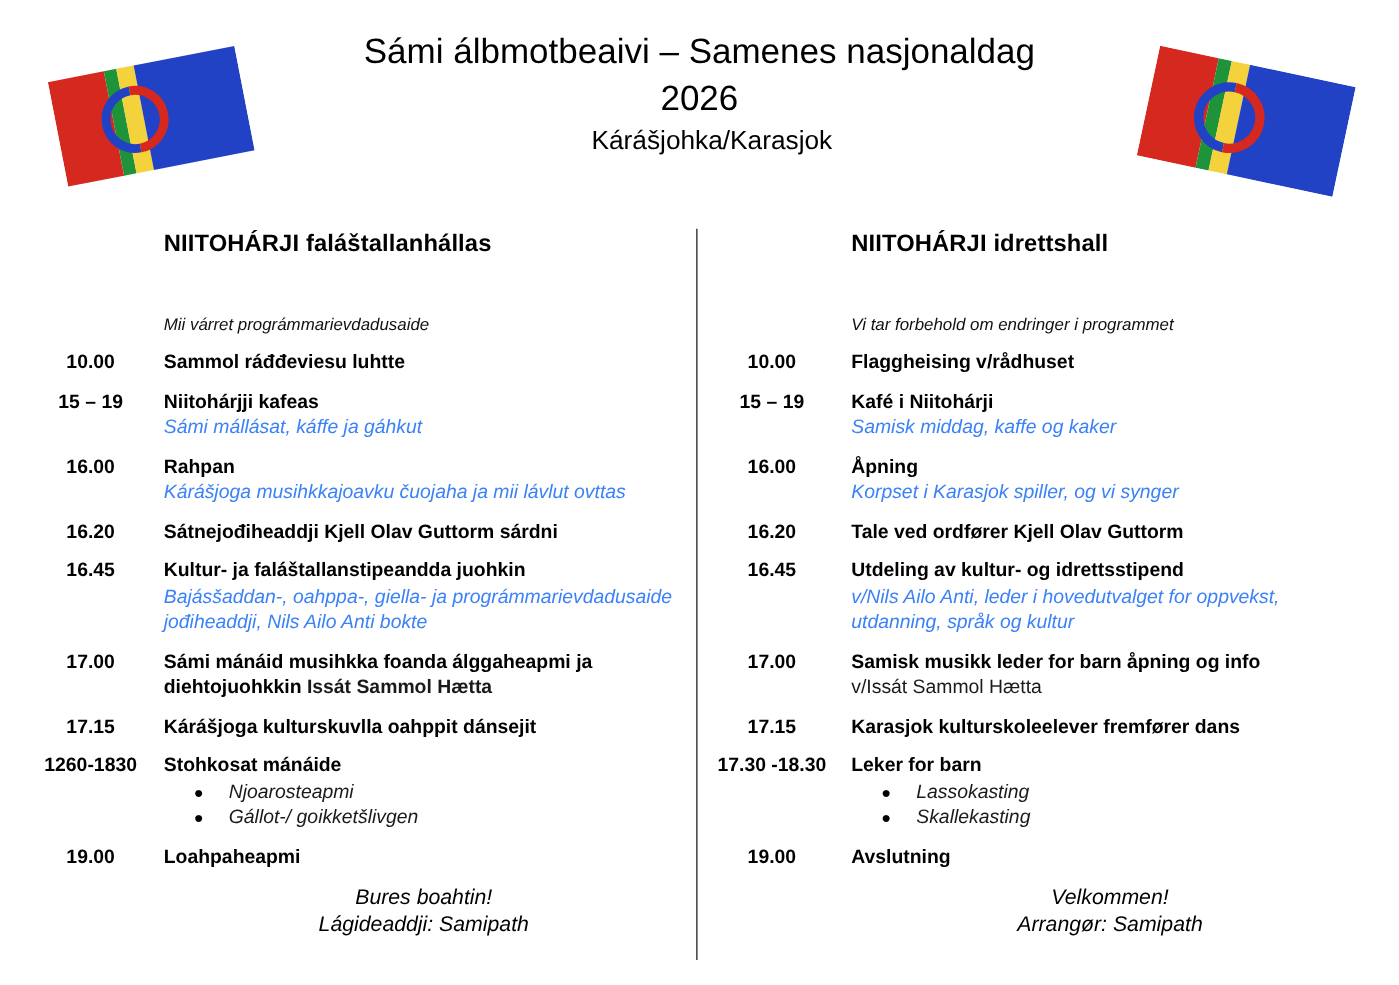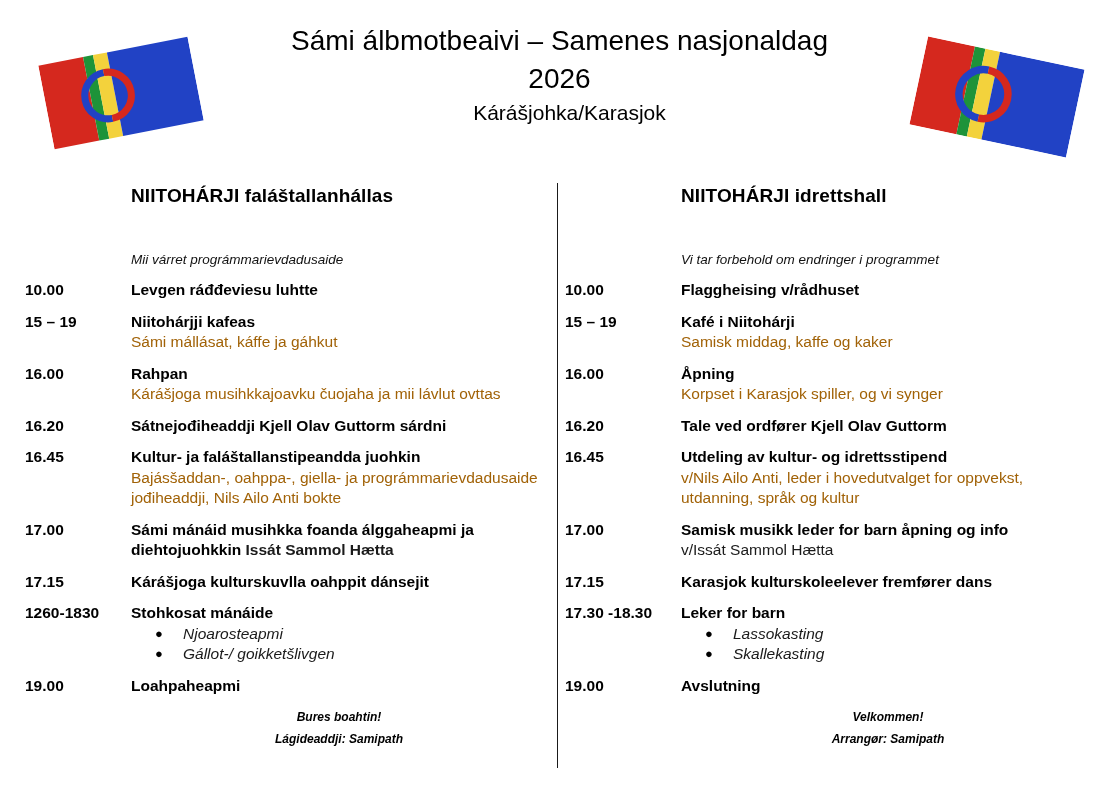--- a/index.html
+++ b/index.html
@@ -22,29 +22,29 @@
   .divider{position:absolute;left:557px;top:183px;width:1px;height:585px;background:#1a1a1a;}
   
   .col{position:absolute;top:183px;}
   .col-left{left:25px;width:522px;}
   .col-right{left:565px;width:530px;}
   .col-grid{display:grid;row-gap:18px;gap:11px;}
   .col-left .col-grid{grid-template-columns:95px 1fr;}
   .col-right .col-grid{grid-template-columns:105px 1fr;}
   .heading{font-size:19px;font-weight:bold;line-height:26px;color:#000;letter-spacing:.1px;}
   .note{font-size:13.5px;font-style:italic;line-height:18px;color:#111;margin-top:42px;}
-  .time{font-weight:bold;font-size:15.5px;line-height:20.5px;color:#000;white-space:nowrap;}
+  .time{font-weight:bold;font-size:15.5px;line-height:20.5px;color:#000;white-space:nowrap;text-align:center;}
   .event{font-size:15.5px;line-height:20.5px;}
   .event-title{font-weight:bold;color:#000;}
   .event-title .suffix{font-weight:bold;color:#1a1a1a;}
-  .detail{color:#a16207;}
+  .detail{font-style:italic;color:#3b82f6;}
   .plain{color:#1a1a1a;}
   .bullet{display:flex;font-style:italic;color:#1a1a1a;padding-left:24px;}
   .bullet .dot{width:28px;flex:0 0 28px;font-style:normal;font-size:13px;line-height:20.5px;color:#000;}
-  .col-footer{text-align:center;font-weight:bold;font-style:italic;font-size:12px;line-height:21.5px;color:#000;}
+  .col-footer{text-align:center;font-weight:normal;font-style:italic;font-size:17px;line-height:21.5px;color:#000;}
 </style>
 </head>
 <body>
 
 <div class="flag flag-left">
   <svg width="152" height="90" viewBox="0 0 150 84" xmlns="http://www.w3.org/2000/svg">
     <rect x="0" y="0" width="45" height="84" fill="#d5281e"></rect>
     <rect x="45" y="0" width="10" height="84" fill="#1e9339"></rect>
     <rect x="55" y="0" width="14" height="84" fill="#f3d23c"></rect>
     <rect x="69" y="0" width="81" height="84" fill="#2142c5"></rect>
@@ -74,21 +74,21 @@
 
 <section class="col col-left">
   <div class="col-grid" id="col-grid-0">
       <div class="time"></div>
       <div>
         <div class="heading">NIITOHÁRJI faláštallanhállas</div>
         <div class="note">Mii várret prográmmarievdadusaide</div>
       </div>
       <div class="time">10.00</div>
       <div class="event">
-        <div class="event-title"><span>Levgen ráđđeviesu luhtte</span></div>
+        <div class="event-title"><span>Sammol ráđđeviesu luhtte</span></div>
       </div>
       <div class="time">15 – 19</div>
       <div class="event">
         <div class="event-title"><span>Niitohárjji kafeas</span></div>
         <div class="detail">Sámi mállásat, káffe ja gáhkut</div>
       </div>
       <div class="time">16.00</div>
       <div class="event">
         <div class="event-title"><span>Rahpan</span></div>
         <div class="detail">Kárášjoga musihkkajoavku čuojaha ja mii lávlut ovttas</div>

